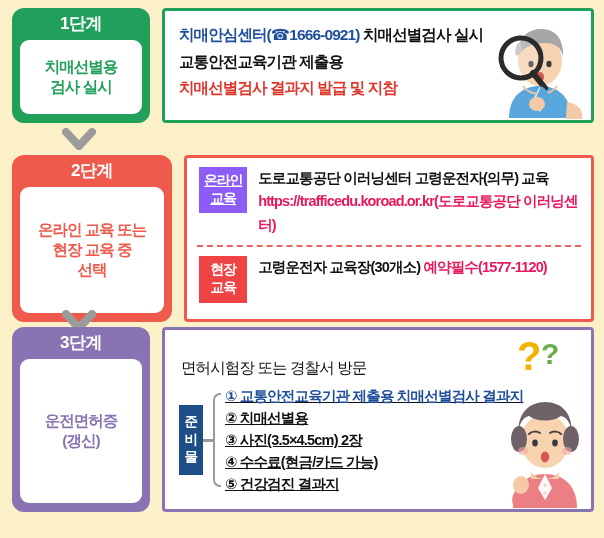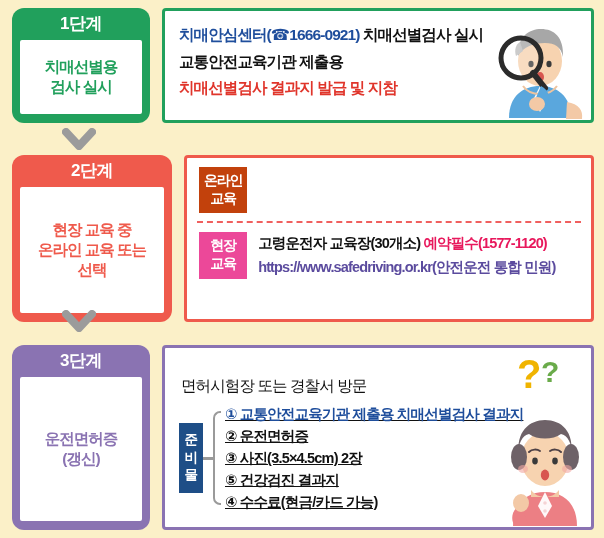--- a/index.html
+++ b/index.html
@@ -46,21 +46,21 @@
     color: #ffffff;
     font-size: 17px;
     font-weight: bold;
     letter-spacing: -0.5px;
     line-height: 1.1;
     padding-bottom: 6px;
     text-align: center;
   }
   .step-pill {
     background: #ffffff;
-    border-radius: 2px;
+    border-radius: 9px;
     width: 100%;
     flex: 1 1 auto;
     display: flex;
     flex-direction: column;
     align-items: center;
     justify-content: center;
     text-align: center;
     font-size: 15.5px;
     font-weight: bold;
     letter-spacing: -1px;
@@ -118,22 +118,22 @@
     flex: 0 0 48px;
     color: #ffffff;
     font-size: 14px;
     font-weight: bold;
     letter-spacing: -1.2px;
     line-height: 1.26;
     text-align: center;
     padding: 5px 0 6px 0;
     box-sizing: border-box;
   }
-  .edu-badge.online  { background: #c2410c; }
-  .edu-badge.offline { background: #ec4899; }
+  .edu-badge.online  { background: #8b5cf6; text-decoration: underline; }
+  .edu-badge.offline { background: #ef4444; }
   .edu-text {
     padding-left: 11px;
     font-size: 14.5px;
     font-weight: bold;
     letter-spacing: -0.85px;
     line-height: 1.62;
   }
   .edu-text .t1 { color: #111111; }
   .edu-text .t1 .em-pink { color: #e8185c; }
   .edu-text .t2.pink { color: #e8185c; }
@@ -275,78 +275,81 @@
 
   <svg class="arrow" style="top:128px;" viewBox="0 0 34 22">
     <path d="M4 4 L17 18 L30 4" fill="none" stroke="#9b9b9b" stroke-width="8" stroke-linecap="round" stroke-linejoin="round"></path>
   </svg>
 
   <div class="step-row s2" style="top:155px; height:167px;">
 
     <div class="step-label">
       <div class="step-num">2단계</div>
       <div class="step-pill">
+        <div>온라인 교육 또는</div>
         <div>현장 교육 중</div>
-        <div>온라인 교육 또는</div>
         <div>선택</div>
       </div>
     </div>
 
     <div class="step-body">
 
       <div class="edu-row">
         <div class="edu-badge online">
           <div>온라인</div>
           <div>교육</div>
+        </div>
+        <div class="edu-text">
+          <div class="t1">도로교통공단 이러닝센터 고령운전자(의무) 교육</div>
+          <div class="t2 pink">https://trafficedu.koroad.or.kr(도로교통공단 이러닝센터)</div>
         </div>
       </div>
 
       <hr class="divider">
 
       <div class="edu-row">
         <div class="edu-badge offline">
           <div>현장</div>
           <div>교육</div>
         </div>
         <div class="edu-text">
           <div class="t1"><span>고령운전자 교육장(30개소) </span><span class="em-pink">예약필수(1577-1120)</span></div>
-          <div class="t2 purple">https://www.safedriving.or.kr(안전운전 통합 민원)</div>
         </div>
       </div>
 
     </div>
   </div>
 
   <svg class="arrow" style="top:310px;" viewBox="0 0 34 22">
     <path d="M4 4 L17 18 L30 4" fill="none" stroke="#9b9b9b" stroke-width="8" stroke-linecap="round" stroke-linejoin="round"></path>
   </svg>
 
-  <div class="step-row s3" style="top:345px; height:185px;">
+  <div class="step-row s3" style="top:327px; height:185px;">
 
     <div class="step-label">
       <div class="step-num">3단계</div>
       <div class="step-pill">
         <div>운전면허증</div>
         <div>(갱신)</div>
       </div>
     </div>
 
     <div class="step-body">
 
       <div class="s3-head">면허시험장 또는 경찰서 방문</div>
 
       <div class="prep-wrap">
         <div class="prep-tag">준<br>비<br>물</div>
         <div class="brace"></div>
         <ul class="prep-list">
           <li class="first">① 교통안전교육기관 제출용 치매선별검사 결과지</li>
-          <li>② 운전면허증</li>
+          <li>② 치매선별용</li>
           <li>③ 사진(3.5×4.5cm) 2장</li>
+          <li>④ 수수료(현금/카드 가능)</li>
           <li>⑤ 건강검진 결과지</li>
-          <li>④ 수수료(현금/카드 가능)</li>
         </ul>
       </div>
 
       <svg class="qmarks" style="right:20px; top:4px; width:56px; height:44px;" viewBox="0 0 56 44">
         <text x="2" y="36" font-family="Liberation Sans, sans-serif" font-size="40" font-weight="bold" fill="#f0b400">?</text>
         <text x="26" y="30" font-family="Liberation Sans, sans-serif" font-size="30" font-weight="bold" fill="#6aab4a">?</text>
       </svg>
 
       <svg class="char" style="right:0; bottom:0; width:96px; height:120px;" viewBox="0 0 96 120">
         <path d="M18 119 C18 96 32 85 50 85 C68 85 82 96 82 119 Z" fill="#ec7f84"></path>

